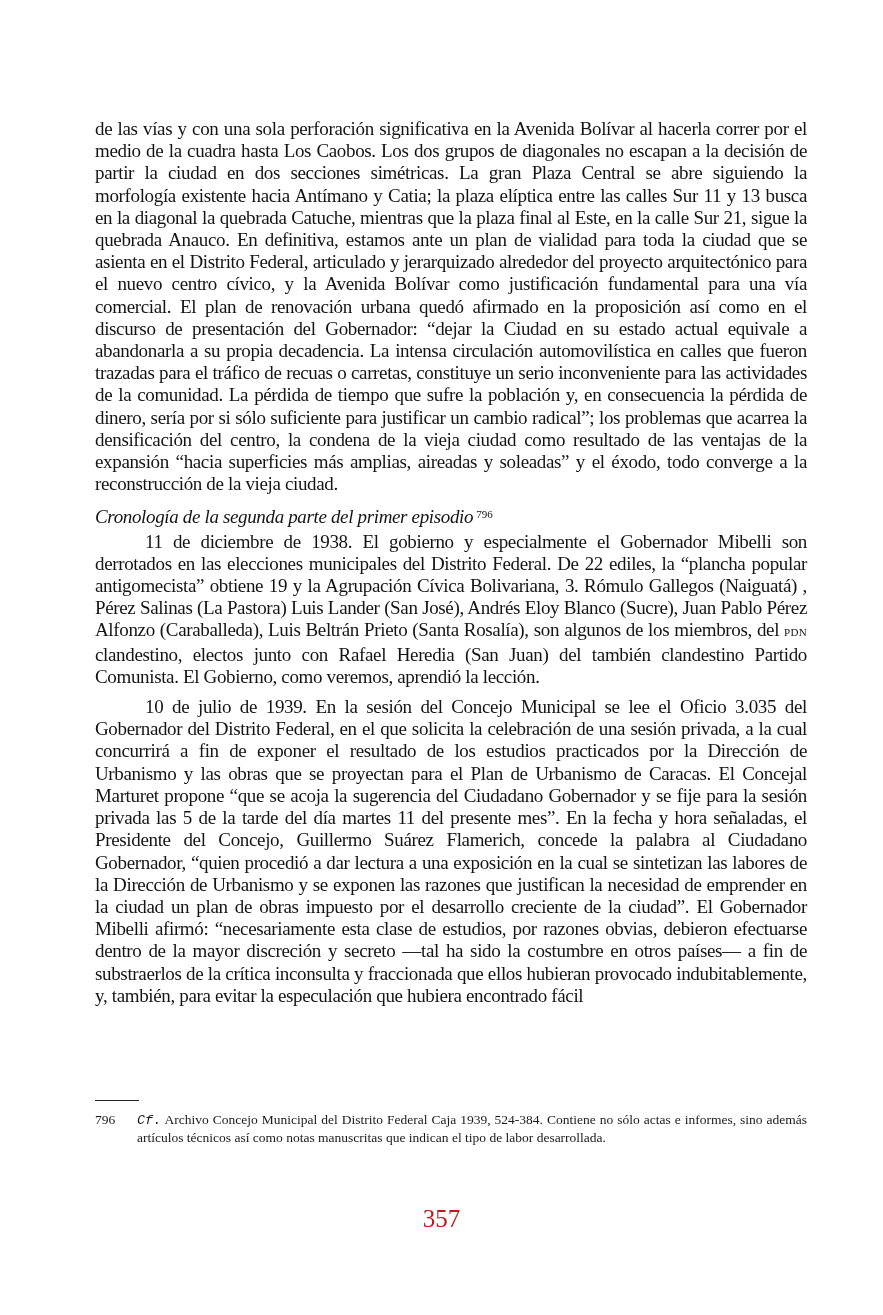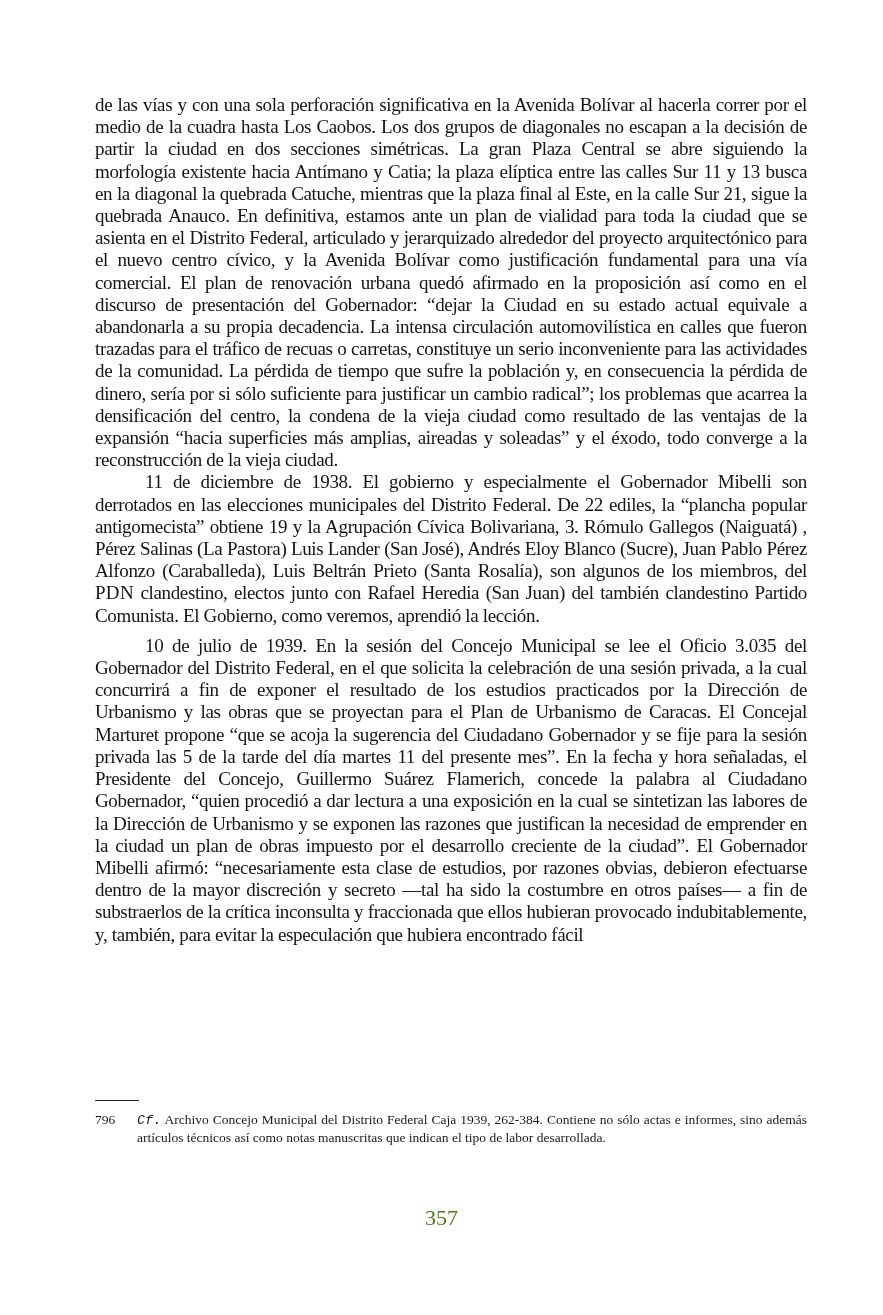--- a/index.html
+++ b/index.html
@@ -1,55 +1,56 @@
 <!DOCTYPE html>
 <html><head>
 <meta charset="utf-8">
 <style>
   html, body { margin: 0; padding: 0; background: #ffffff; }
   body { width: 883px; height: 1315px; position: relative; overflow: hidden; }
   .page {
-    position: absolute; left: 95px; top: 94px; width: 712px;
+    position: absolute; left: 95px; top: 118px; width: 712px;
     font-family: "Liberation Serif", serif; color: #141414;
     font-size: 19px; line-height: 22.2px; text-align: justify;
     letter-spacing: -0.35px;
   }
   .page p { margin: 0; }
   .indent { text-indent: 50px; }
   .heading { font-style: italic; margin-top: 8px !important; margin-bottom: 2px !important; }
   .heading sup { font-style: normal; font-size: 11px; vertical-align: 5px; margin-left: 3px; letter-spacing: 0; }
   .date { }
   .gap { margin-top: 8px !important; }
-  .smallcaps { font-size: 19px; letter-spacing: 0.3px; }
+  .smallcaps { font-size: 11px; letter-spacing: 0.3px; }
   .rule { position: absolute; left: 95px; top: 1100px; width: 44px; border-top: 1.5px solid #222; }
   .footnote {
     position: absolute; left: 95px; top: 1111px; width: 712px;
     font-family: "Liberation Serif", serif; font-size: 13.5px; line-height: 17px;
     color: #1a1a1a; text-align: justify;
   }
   .fn-num { position: absolute; left: 0; top: 0; }
   .fn-text { margin-left: 42px; display: block; }
   .fn-text i { font-style: italic; font-family: Liberation Mono, monospace; }
   .pagenum {
     position: absolute; left: 0; width: 883px; top: 1205px; text-align: center;
-    font-family: "Liberation Serif", serif; font-size: 22px; color: #4d7c0f;
+    font-family: "Liberation Serif", serif; font-size: 25px; color: #b91c1c;
   }
 </style>
 </head>
 <body>
 
 <div class="page">
   <p>de las vías y con una sola perforación significativa en la Avenida Bolívar al hacerla correr por el medio de la cuadra hasta Los Caobos. Los dos grupos de diagonales no escapan a la decisión de partir la ciudad en dos secciones simétricas. La gran Plaza Central se abre siguiendo la morfología existente hacia Antímano y Catia; la plaza elíptica entre las calles Sur 11 y 13 busca en la diagonal la quebrada Catuche, mientras que la plaza final al Este, en la calle Sur 21, sigue la quebrada Anauco. En definitiva, estamos ante un plan de vialidad para toda la ciudad que se asienta en el Distrito Federal, articulado y jerarquizado alrededor del proyecto arquitectónico para el nuevo centro cívico, y la Avenida Bolívar como justificación fundamental para una vía comercial. El plan de renovación urbana quedó afirmado en la proposición así como en el discurso de presentación del Gobernador: “dejar la Ciudad en su estado actual equivale a abandonarla a su propia decadencia. La intensa circulación automovilística en calles que fueron trazadas para el tráfico de recuas o carretas, constituye un serio inconveniente para las actividades de la comunidad. La pérdida de tiempo que sufre la población y, en consecuencia la pérdida de dinero, sería por si sólo suficiente para justificar un cambio radical”; los problemas que acarrea la densificación del centro, la condena de la vieja ciudad como resultado de las ventajas de la expansión “hacia superficies más amplias, aireadas y soleadas” y el éxodo, todo converge a la reconstrucción de la vieja ciudad.</p>
 
+  <p class="heading"><span>Cronología de la segunda parte del primer episodio</span><sup>796</sup></p>
 
   <p class="indent"><span class="date">11 de diciembre de 1938</span><span>. El gobierno y especialmente el Gobernador Mibelli son derrotados en las elecciones municipales del Distrito Federal. De 22 ediles, la “plancha popular antigomecista” obtiene 19 y la Agrupación Cívica Bolivariana, 3. Rómulo Gallegos (Naiguatá) , Pérez Salinas (La Pastora) Luis Lander (San José), Andrés Eloy Blanco (Sucre), Juan Pablo Pérez Alfonzo (Caraballeda), Luis Beltrán Prieto (Santa Rosalía), son algunos de los miembros, del </span><span class="smallcaps">PDN</span><span> clandestino, electos junto con Rafael Heredia (San Juan) del también clandestino Partido Comunista. El Gobierno, como veremos, aprendió la lección.</span></p>
 
   <p class="indent gap"><span class="date">10 de julio de 1939</span><span>. En la sesión del Concejo Municipal se lee el Oficio 3.035 del Gobernador del Distrito Federal, en el que solicita la celebración de una sesión privada, a la cual concurrirá a fin de exponer el resultado de los estudios practicados por la Dirección de Urbanismo y las obras que se proyectan para el Plan de Urbanismo de Caracas. El Concejal Marturet propone “que se acoja la sugerencia del Ciudadano Gobernador y se fije para la sesión privada las 5 de la tarde del día martes 11 del presente mes”. En la fecha y hora señaladas, el Presidente del Concejo, Guillermo Suárez Flamerich, concede la palabra al Ciudadano Gobernador, “quien procedió a dar lectura a una exposición en la cual se sintetizan las labores de la Dirección de Urbanismo y se exponen las razones que justifican la necesidad de emprender en la ciudad un plan de obras impuesto por el desarrollo creciente de la ciudad”. El Gobernador Mibelli afirmó: “necesariamente esta clase de estudios, por razones obvias, debieron efectuarse dentro de la mayor discreción y secreto —tal ha sido la costumbre en otros países— a fin de substraerlos de la crítica inconsulta y fraccionada que ellos hubieran provocado indubitablemente, y, también, para evitar la especulación que hubiera encontrado fácil</span></p>
 </div>
 
 <div class="rule"></div>
 
 <div class="footnote">
   <span class="fn-num">796</span>
-  <span class="fn-text"><i>Cf.</i><span> Archivo Concejo Municipal del Distrito Federal Caja 1939, 262-384. Contiene no sólo actas e informes, sino además artículos técnicos así como notas manuscritas que indican el tipo de labor desarrollada.</span></span>
+  <span class="fn-text"><i>Cf.</i><span> Archivo Concejo Municipal del Distrito Federal Caja 1939, 524-384. Contiene no sólo actas e informes, sino además artículos técnicos así como notas manuscritas que indican el tipo de labor desarrollada.</span></span>
 </div>
 
 <div class="pagenum">357</div>
 
 </body></html>

